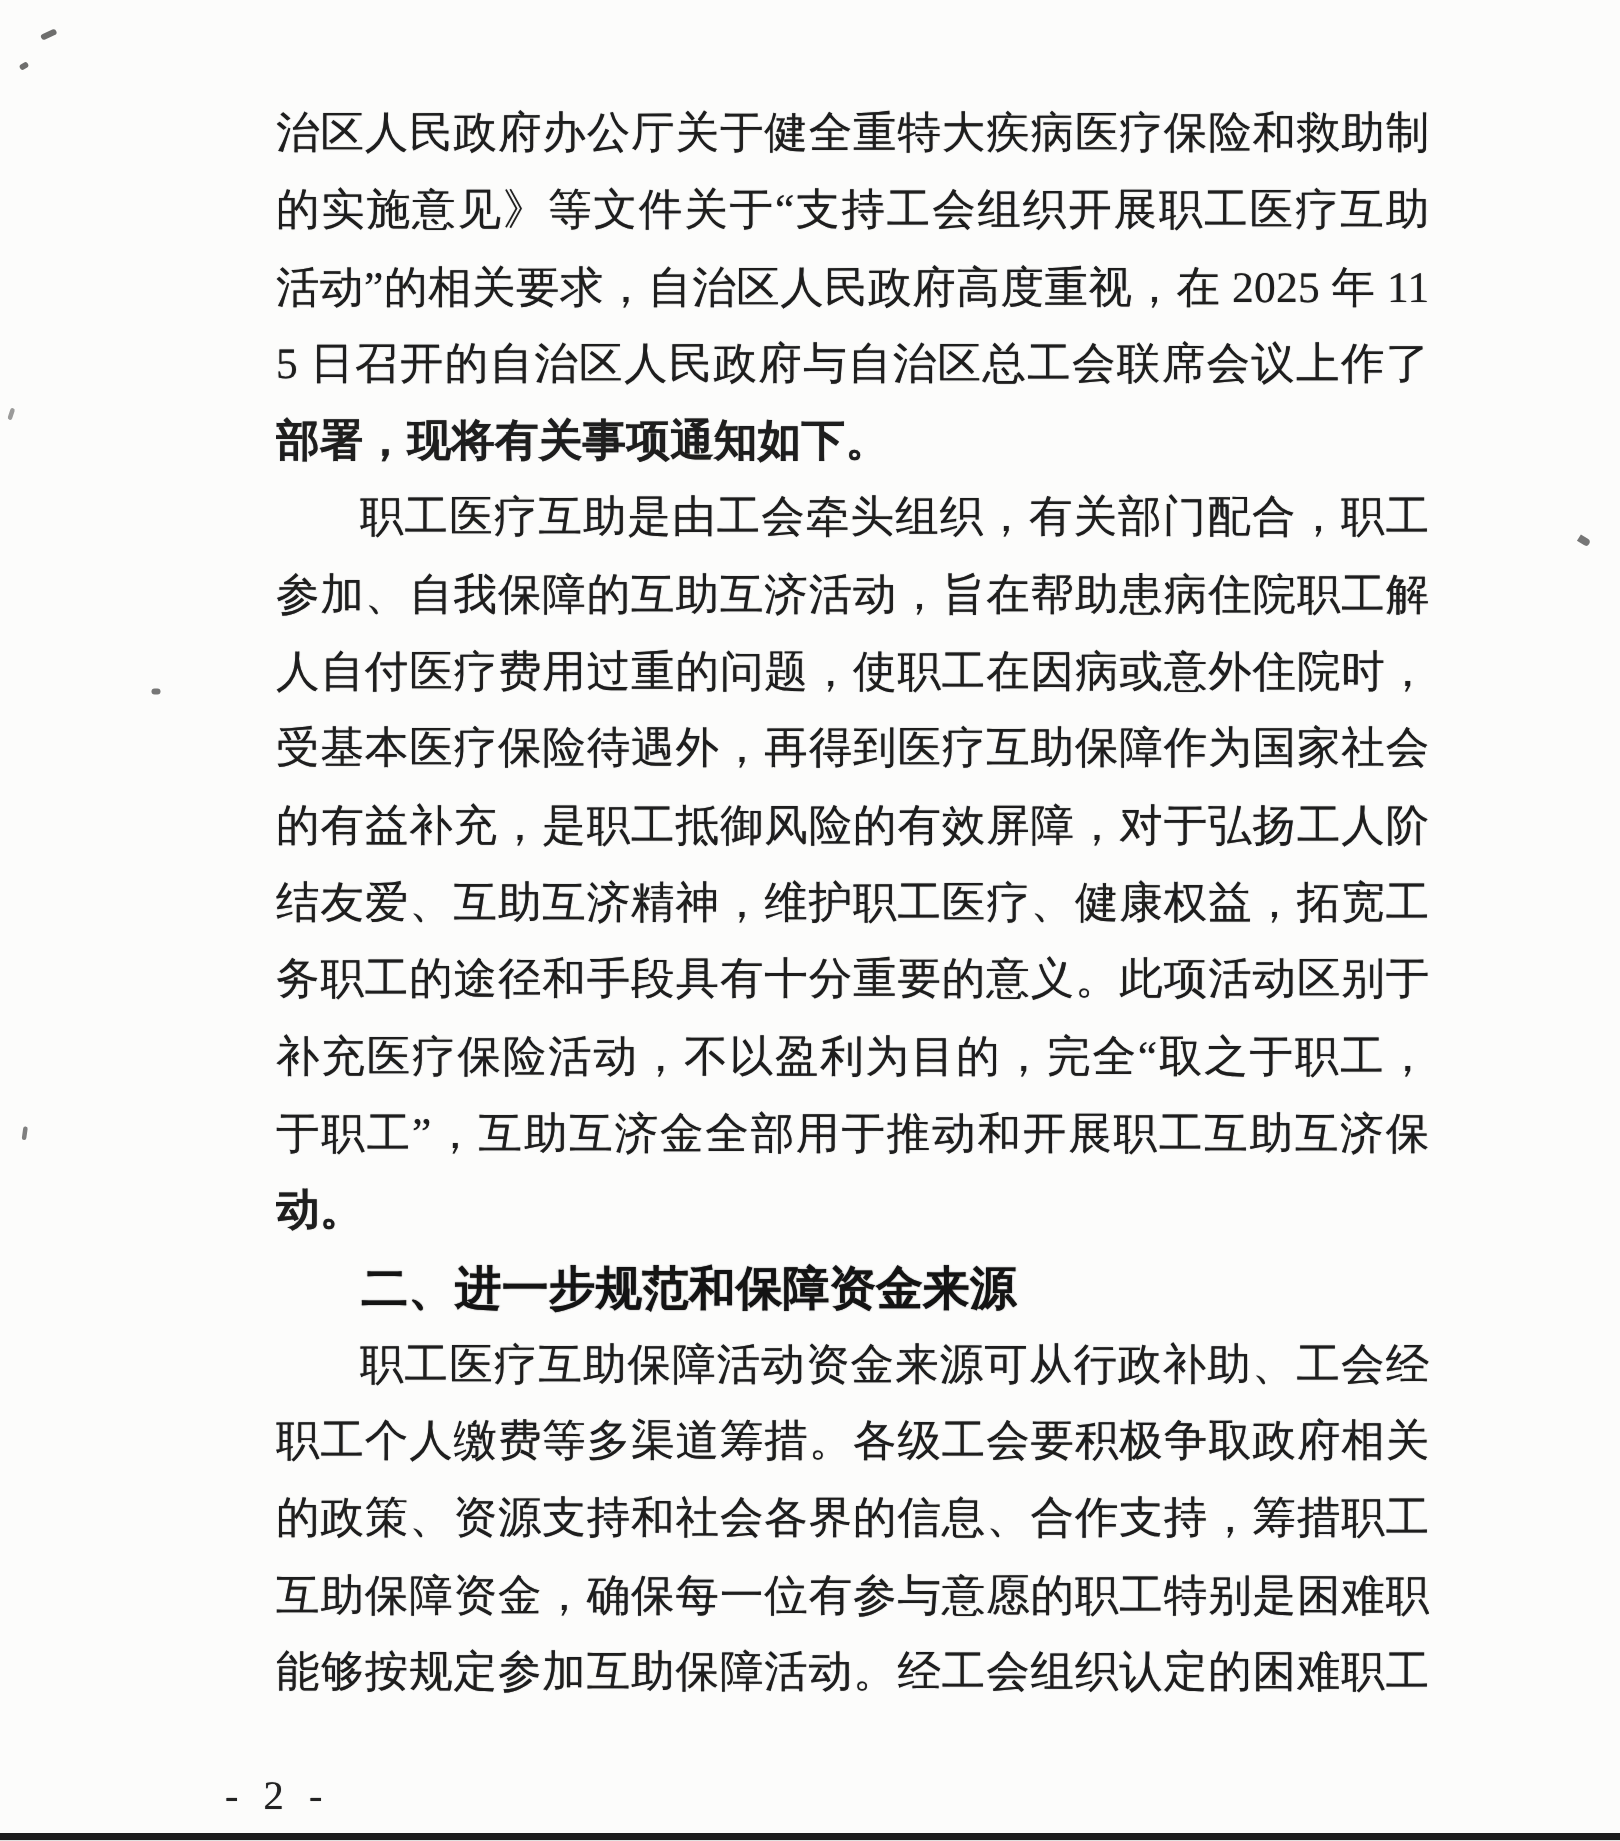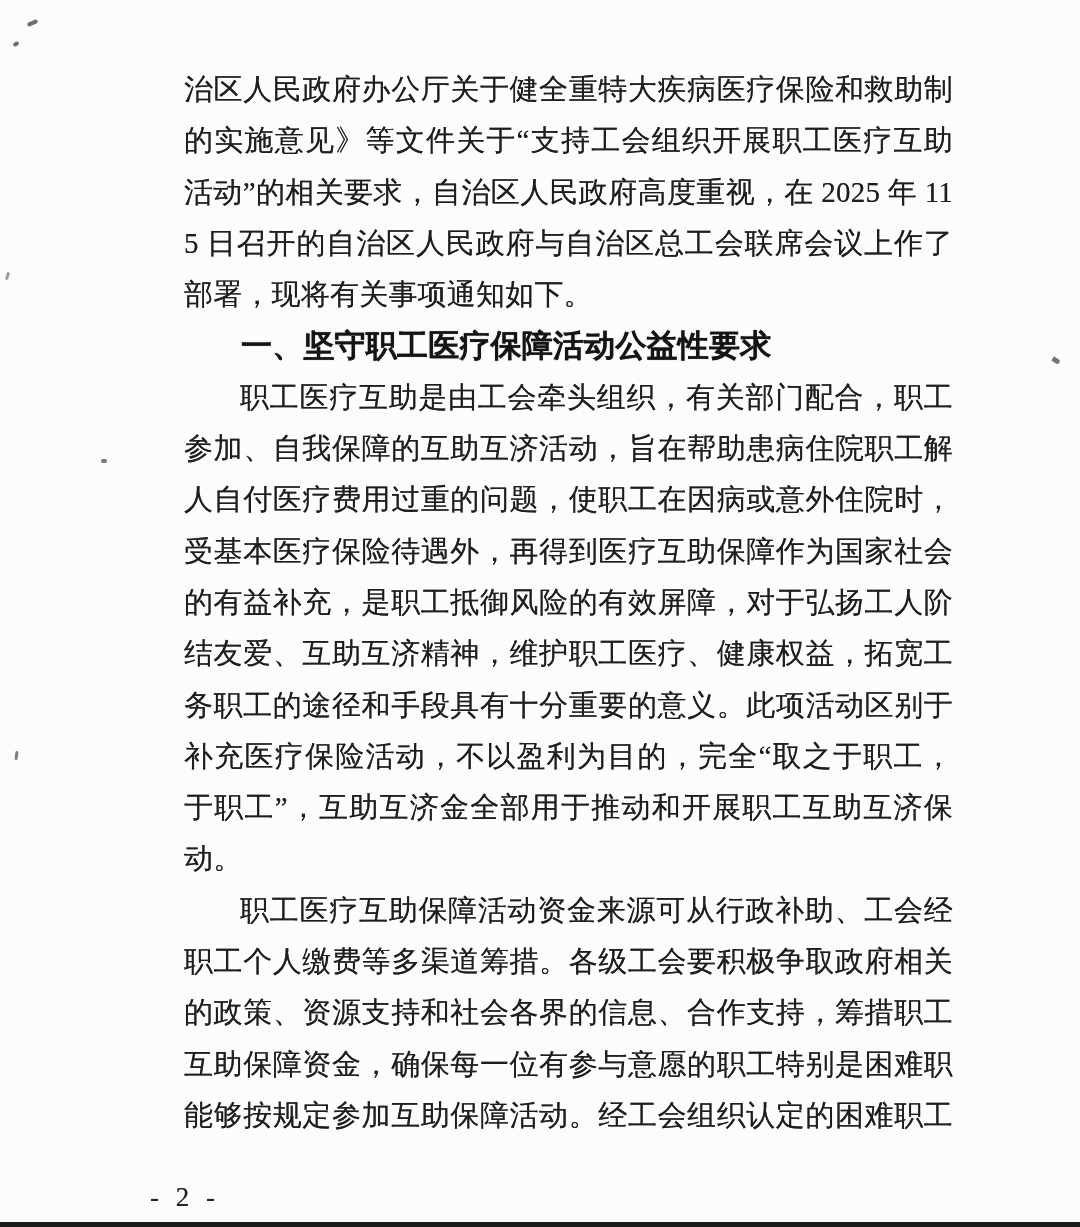--- a/index.html
+++ b/index.html
@@ -31,20 +31,21 @@
     text-align-last: justify;
     white-space: normal;
     overflow: hidden;
     text-shadow: 0 0 0.6px rgba(20,20,20,0.7);
     letter-spacing: 0.2px;
     margin-left: 27px;
   }
   .line.left {
     text-align: center;
     text-align-last: left;
+    font-weight: bold;
   }
   .line.indent {
     padding-left: 56px;
   }
   .line.heading {
     font-family: "Liberation Sans", "DejaVu Sans", sans-serif;
     font-weight: 700;
     font-size: 31px;
     padding-left: 57px;
     text-align: left;
@@ -95,31 +96,31 @@
   <div class="speck s4"></div>
   <div class="speck s5"></div>
   <div class="speck s6"></div>
 
   <div class="doc-body">
       <div class="line justify">治区人民政府办公厅关于健全重特大疾病医疗保险和救助制度</div>
       <div class="line justify">的实施意见》等文件关于“支持工会组织开展职工医疗互助保障</div>
       <div class="line justify">活动”的相关要求，自治区人民政府高度重视，在 2025 年 11 月</div>
       <div class="line justify">5 日召开的自治区人民政府与自治区总工会联席会议上作了专项</div>
       <div class="line left">部署，现将有关事项通知如下。</div>
-      <div class="line heading">一、坚守职工医疗保障活动公益性要求</div>
       <div class="line indent">职工医疗互助是由工会牵头组织，有关部门配合，职工自愿</div>
       <div class="line justify">参加、自我保障的互助互济活动，旨在帮助患病住院职工解决个</div>
       <div class="line justify">人自付医疗费用过重的问题，使职工在因病或意外住院时，除享</div>
       <div class="line justify">受基本医疗保险待遇外，再得到医疗互助保障作为国家社会保障</div>
       <div class="line justify">的有益补充，是职工抵御风险的有效屏障，对于弘扬工人阶级团</div>
       <div class="line justify">结友爱、互助互济精神，维护职工医疗、健康权益，拓宽工会服</div>
       <div class="line justify">务职工的途径和手段具有十分重要的意义。此项活动区别于商业</div>
       <div class="line justify">补充医疗保险活动，不以盈利为目的，完全“取之于职工，用之</div>
       <div class="line justify">于职工”，互助互济金全部用于推动和开展职工互助互济保障活</div>
       <div class="line left">动。</div>
+      <div class="line heading">二、进一步规范和保障资金来源</div>
       <div class="line indent">职工医疗互助保障活动资金来源可从行政补助、工会经费、</div>
       <div class="line justify">职工个人缴费等多渠道筹措。各级工会要积极争取政府相关部门</div>
       <div class="line justify">的政策、资源支持和社会各界的信息、合作支持，筹措职工医疗</div>
       <div class="line justify">互助保障资金，确保每一位有参与意愿的职工特别是困难职工都</div>
       <div class="line justify">能够按规定参加互助保障活动。经工会组织认定的困难职工参加</div>
     </div>
 
   <div class="pagenum">- 2 -</div>
 
   <div class="bottom-strip"></div>

